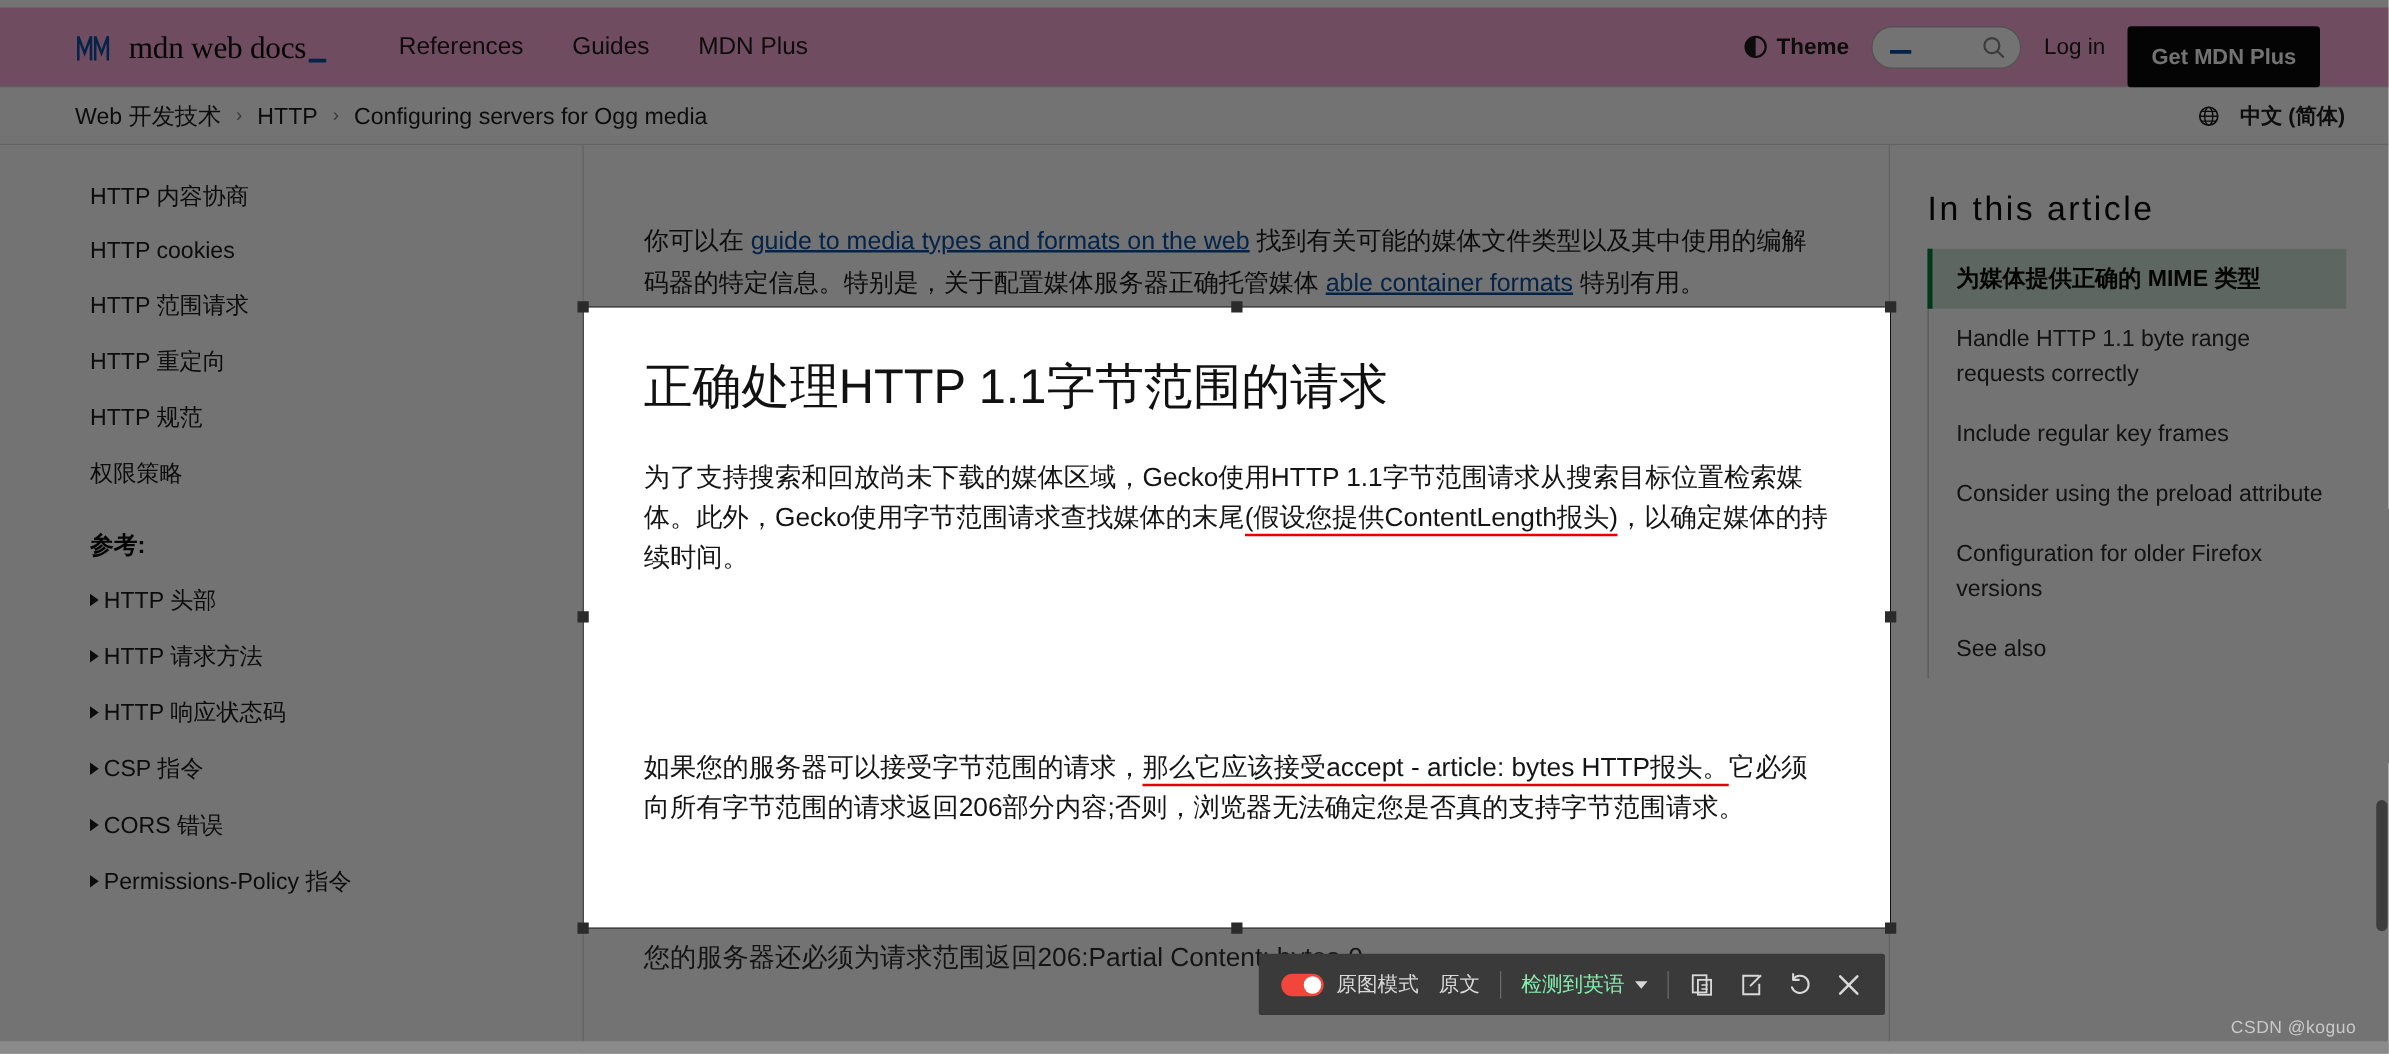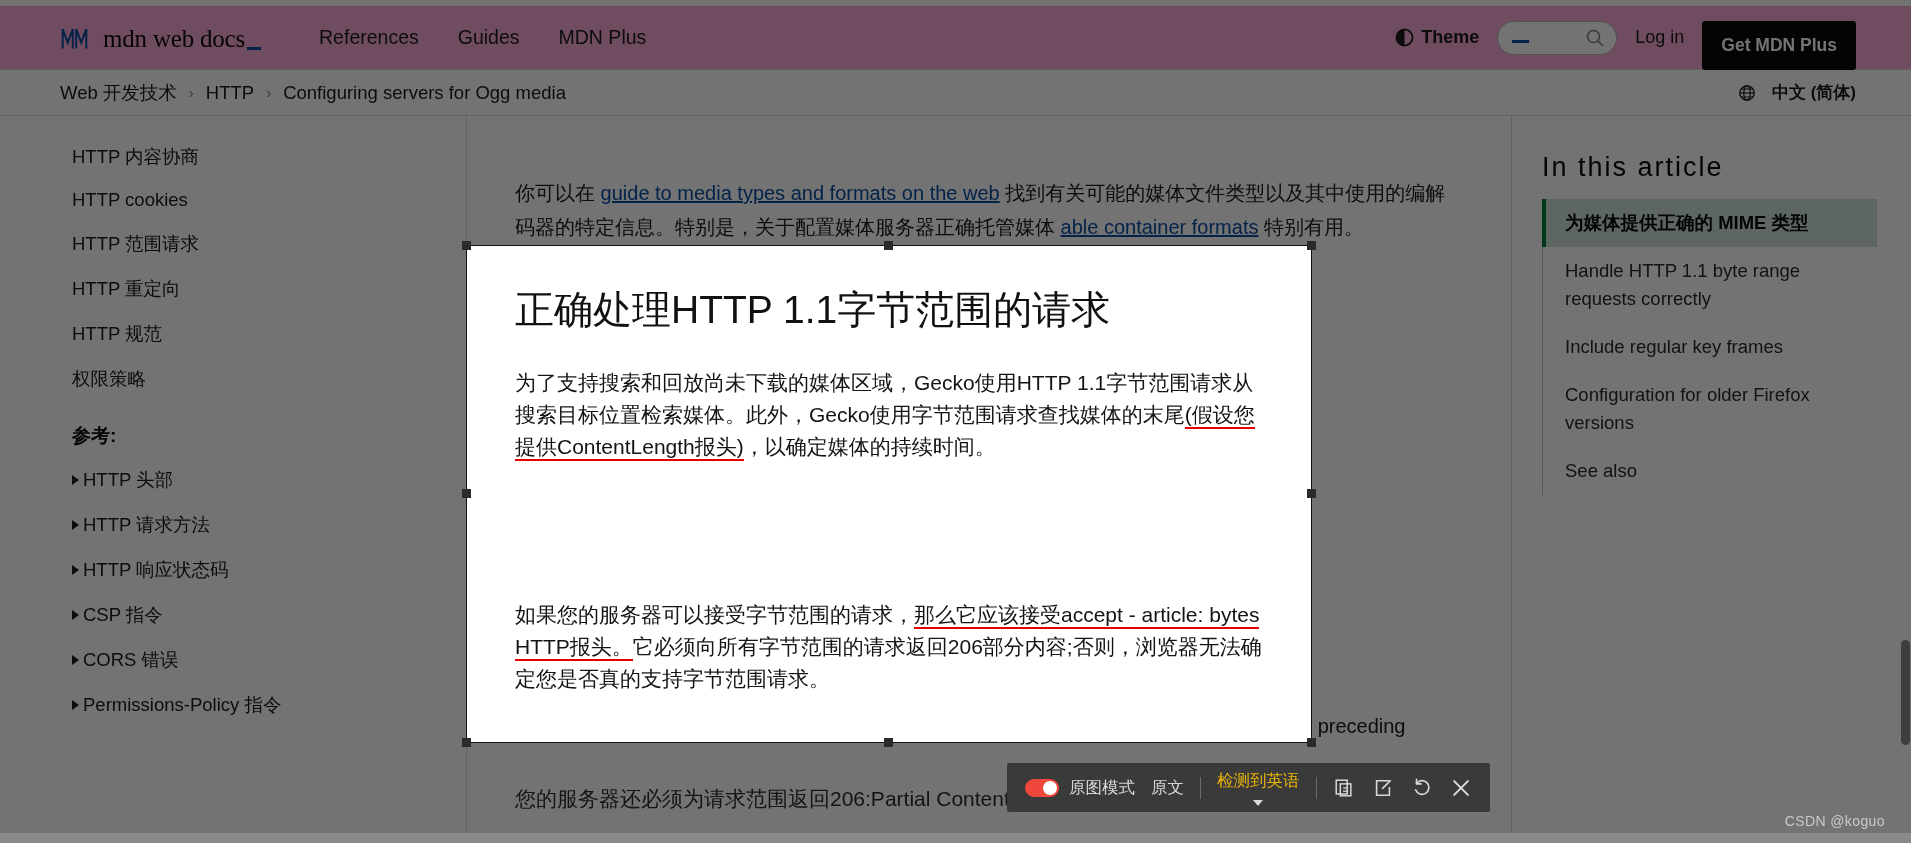--- a/index.html
+++ b/index.html
@@ -91,21 +91,21 @@
 
   
   .crumbbar {
     position: absolute;
     top: 70px; left: 0; right: 0;
     height: 46px;
     background: #ffffff;
     border-bottom: 1px solid #dcdcdc;
     display: flex;
     align-items: center;
-    padding: 0 55px 0 60px;
+    padding: 0 35px 0 60px;
   }
   .crumbs { display: flex; align-items: center; gap: 12px; font-size: 18.5px; }
   .crumb { color: #1b1b1b; cursor: pointer; white-space: nowrap; }
   .crumb.current { color: #1b1b1b; cursor: default; }
   .crumb-sep { color: #7b7b7b; font-size: 15px; }
   .lang-switch {
     margin-left: auto;
     display: flex; align-items: center; gap: 16px;
     font-size: 17px; color: #1b1b1b; font-weight: 600;
     cursor: pointer;
@@ -221,21 +221,21 @@
     top: 640px;
     width: 9px; height: 105px;
     background: #3d3d3d;
     border-radius: 5px;
   }
 
   
   #capture-selection {
     position: absolute;
     left: 466px; top: 245px;
-    width: 846px; height: 498px;
+    width: 1047px; height: 498px;
     background: #ffffff;
     border: 1px solid #111;
     z-index: 60;
     padding: 40px 48px 0 48px;
   }
   .sel-title {
     font-size: 39px;
     color: #111;
     font-weight: 400;
     line-height: 1.25;
@@ -293,21 +293,21 @@
   .toggle .knob {
     position: absolute; right: 2px; top: 2px;
     width: 14px; height: 14px;
     background: #fff; border-radius: 50%;
   }
   .tb-label { font-size: 16.5px; color: #d9d9d9; white-space: nowrap; }
   .tb-link { font-size: 16.5px; color: #d9d9d9; cursor: pointer; white-space: nowrap; }
   .tb-div { width: 1px; height: 22px; background: #6a6a6a; }
   .tb-select {
     display: flex; align-items: center; gap: 8px;
-    font-size: 16.5px; color: #eab308; cursor: pointer; white-space: nowrap; flex-direction: column;
+    font-size: 16.5px; color: #86efac; cursor: pointer; white-space: nowrap;
   }
   .caret-dn {
     width: 0; height: 0;
     border-left: 5px solid transparent;
     border-right: 5px solid transparent;
     border-top: 6px solid #d9d9d9;
   }
   .tb-ico { width: 22px; height: 22px; cursor: pointer; display: block; }
   .tb-ico-group { display: flex; align-items: center; gap: 17px; }
 
@@ -433,20 +433,21 @@
       <h2 class="sec-h2">Include regular key frames</h2>
       <p class="sec-body">When the browser seeks through a video, it must be able to jump to the nearest key frame preceding</p>
     </div>
 
     <div class="tocpanel">
       <div class="toc-title">In this article</div>
       <div class="toc-list">
         <div class="toc-item active">为媒体提供正确的 MIME 类型</div>
         <div class="toc-item">Handle HTTP 1.1 byte range requests correctly</div>
         <div class="toc-item">Include regular key frames</div>
+        <div class="toc-item">Consider using the preload attribute</div>
         <div class="toc-item">Configuration for older Firefox versions</div>
         <div class="toc-item">See also</div>
       </div>
     </div>
   </div>
 
   <div class="page-scrollbar">
     <div class="page-scrollthumb"></div>
   </div>
 </div>

